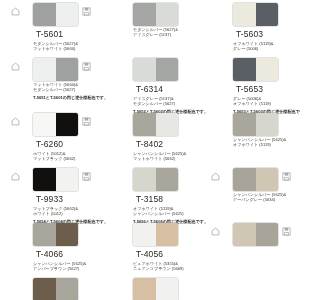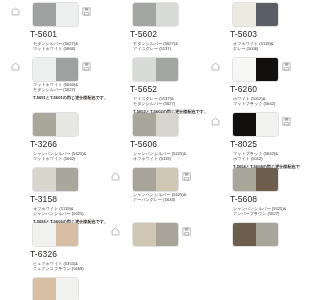--- a/index.html
+++ b/index.html
@@ -31,21 +31,21 @@
   }
   .swatch .half{flex:1 1 50%;height:100%;}
 
   
   .mk{position:absolute;top:4px;width:9px;height:9px;opacity:.75;}
   .mk.left{left:-22px;}
   .mk.right{right:-13px;}
   .mk svg{display:block;width:9px;height:9px;}
 
   .code{
-    margin-left:22px;
+    margin-left:28px;
     font-size:8.5px;
     letter-spacing:.1px;
     line-height:11px;
     margin-top:3px;
     color:#2a2622;
     white-space:nowrap;
   }
   .names{
     margin-left:25px;
     font-size:4.1px;
@@ -95,21 +95,20 @@
           <div>マットホワイト (5660)</div>
         </div>
       </div>
       <div class="cell">
         <div class="swatch-wrap">
           <div class="swatch">
             <div class="half" style="background: rgb(164, 166, 163);"></div>
             <div class="half" style="background: rgb(217, 219, 216);"></div>
           </div>
         </div>
-        <div class="code">T-5602</div>
         <div class="names">
           <div>モダンシルバー (5627)&amp;</div>
           <div>アイスグレー (5137)</div>
         </div>
       </div>
       <div class="cell">
         <div class="swatch-wrap">
           <div class="swatch">
             <div class="half" style="background: rgb(236, 234, 222);"></div>
             <div class="half" style="background: rgb(90, 95, 102);"></div>
@@ -146,29 +145,43 @@
         </div>
         <div class="note">T-5651とT-5601の同じ逆仕様配色です。</div>
       </div>
       <div class="cell">
         <div class="swatch-wrap">
           <div class="swatch">
             <div class="half" style="background: rgb(217, 219, 216);"></div>
             <div class="half" style="background: rgb(164, 166, 163);"></div>
           </div>
         </div>
-        <div class="code">T-5652</div>
+        <div class="code">T-6314</div>
         <div class="names">
           <div>アイスグレー (5137)&amp;</div>
           <div>モダンシルバー (5627)</div>
         </div>
         <div class="note">T-5652とT-5602の同じ逆仕様配色です。</div>
       </div>
       <div class="cell">
         <div class="swatch-wrap">
+          <div class="swatch">
+            <div class="half" style="background: rgb(90, 95, 102);"></div>
+            <div class="half" style="background: rgb(236, 234, 222);"></div>
+          </div>
+        </div>
+        <div class="code">T-5653</div>
+        <div class="names">
+          <div>グレー (5006)&amp;</div>
+          <div>オフホワイト (5119)</div>
+        </div>
+        <div class="note">T-5653とT-5603の同じ逆仕様配色です。</div>
+      </div>
+      <div class="cell">
+        <div class="swatch-wrap">
           <span class="mk left">
             <svg viewBox="0 0 10 10" xmlns="http://www.w3.org/2000/svg">
               <path d="M1.2 4.2 L5 1.2 L8.8 4.2 L8.8 8.8 L1.2 8.8 Z" fill="none" stroke="#8d8d8d" stroke-width="0.9"></path>
             </svg>
           </span>
           <span class="mk right">
             <svg viewBox="0 0 10 10" xmlns="http://www.w3.org/2000/svg">
               <rect x="1" y="1" width="8" height="8" fill="none" stroke="#8d8d8d" stroke-width="0.9"></rect>
               <rect x="3" y="1" width="4" height="3" fill="#8d8d8d"></rect>
               <rect x="3" y="6" width="4" height="3" fill="none" stroke="#8d8d8d" stroke-width="0.8"></rect>
@@ -185,34 +198,33 @@
           <div>マットブラック (5662)</div>
         </div>
       </div>
       <div class="cell">
         <div class="swatch-wrap">
           <div class="swatch">
             <div class="half" style="background: rgb(169, 166, 156);"></div>
             <div class="half" style="background: rgb(231, 231, 227);"></div>
           </div>
         </div>
-        <div class="code">T-3266</div>
+        <div class="code">T-8402</div>
         <div class="names">
           <div>シャンパンシルバー (5625)&amp;</div>
           <div>マットホワイト (5662)</div>
         </div>
       </div>
       <div class="cell">
         <div class="swatch-wrap">
           <div class="swatch">
             <div class="half" style="background: rgb(169, 166, 156);"></div>
             <div class="half" style="background: rgb(215, 214, 204);"></div>
           </div>
         </div>
-        <div class="code">T-5606</div>
         <div class="names">
           <div>シャンパンシルバー (5625)&amp;</div>
           <div>オフホワイト (5119)</div>
         </div>
       </div>
       <div class="cell">
         <div class="swatch-wrap">
           <span class="mk left">
             <svg viewBox="0 0 10 10" xmlns="http://www.w3.org/2000/svg">
               <path d="M1.2 4.2 L5 1.2 L8.8 4.2 L8.8 8.8 L1.2 8.8 Z" fill="none" stroke="#8d8d8d" stroke-width="0.9"></path>
@@ -223,21 +235,21 @@
               <rect x="1" y="1" width="8" height="8" fill="none" stroke="#8d8d8d" stroke-width="0.9"></rect>
               <rect x="3" y="1" width="4" height="3" fill="#8d8d8d"></rect>
               <rect x="3" y="6" width="4" height="3" fill="none" stroke="#8d8d8d" stroke-width="0.8"></rect>
             </svg>
           </span>
           <div class="swatch">
             <div class="half" style="background: rgb(18, 16, 15);"></div>
             <div class="half" style="background: rgb(242, 243, 241);"></div>
           </div>
         </div>
-        <div class="code">T-8025</div>
+        <div class="code">T-9933</div>
         <div class="names">
           <div>マットブラック (5662)&amp;</div>
           <div>ホワイト (5012)</div>
         </div>
         <div class="note">T-5654とT-5604の同じ逆仕様配色です。</div>
       </div>
       <div class="cell">
         <div class="swatch-wrap">
           <div class="swatch">
             <div class="half" style="background: rgb(215, 214, 204);"></div>
@@ -275,34 +287,34 @@
           <div>アーバングレー (5634)</div>
         </div>
       </div>
       <div class="cell">
         <div class="swatch-wrap">
           <div class="swatch">
             <div class="half" style="background: rgb(168, 165, 155);"></div>
             <div class="half" style="background: rgb(109, 93, 76);"></div>
           </div>
         </div>
-        <div class="code">T-5608</div>
+        <div class="code">T-4066</div>
         <div class="names">
           <div>シャンパンシルバー (5625)&amp;</div>
           <div>アンバーブラウン (5627)</div>
         </div>
       </div>
       <div class="cell">
         <div class="swatch-wrap">
           <div class="swatch">
             <div class="half" style="background: rgb(241, 242, 239);"></div>
             <div class="half" style="background: rgb(215, 191, 163);"></div>
           </div>
         </div>
-        <div class="code">T-6326</div>
+        <div class="code">T-4056</div>
         <div class="names">
           <div>ピュアホワイト (5355)&amp;</div>
           <div>ニュアンスブラウン (5669)</div>
         </div>
       </div>
       <div class="cell">
         <div class="swatch-wrap">
           <span class="mk left">
             <svg viewBox="0 0 10 10" xmlns="http://www.w3.org/2000/svg">
               <path d="M1.2 4.2 L5 1.2 L8.8 4.2 L8.8 8.8 L1.2 8.8 Z" fill="none" stroke="#8d8d8d" stroke-width="0.9"></path>

